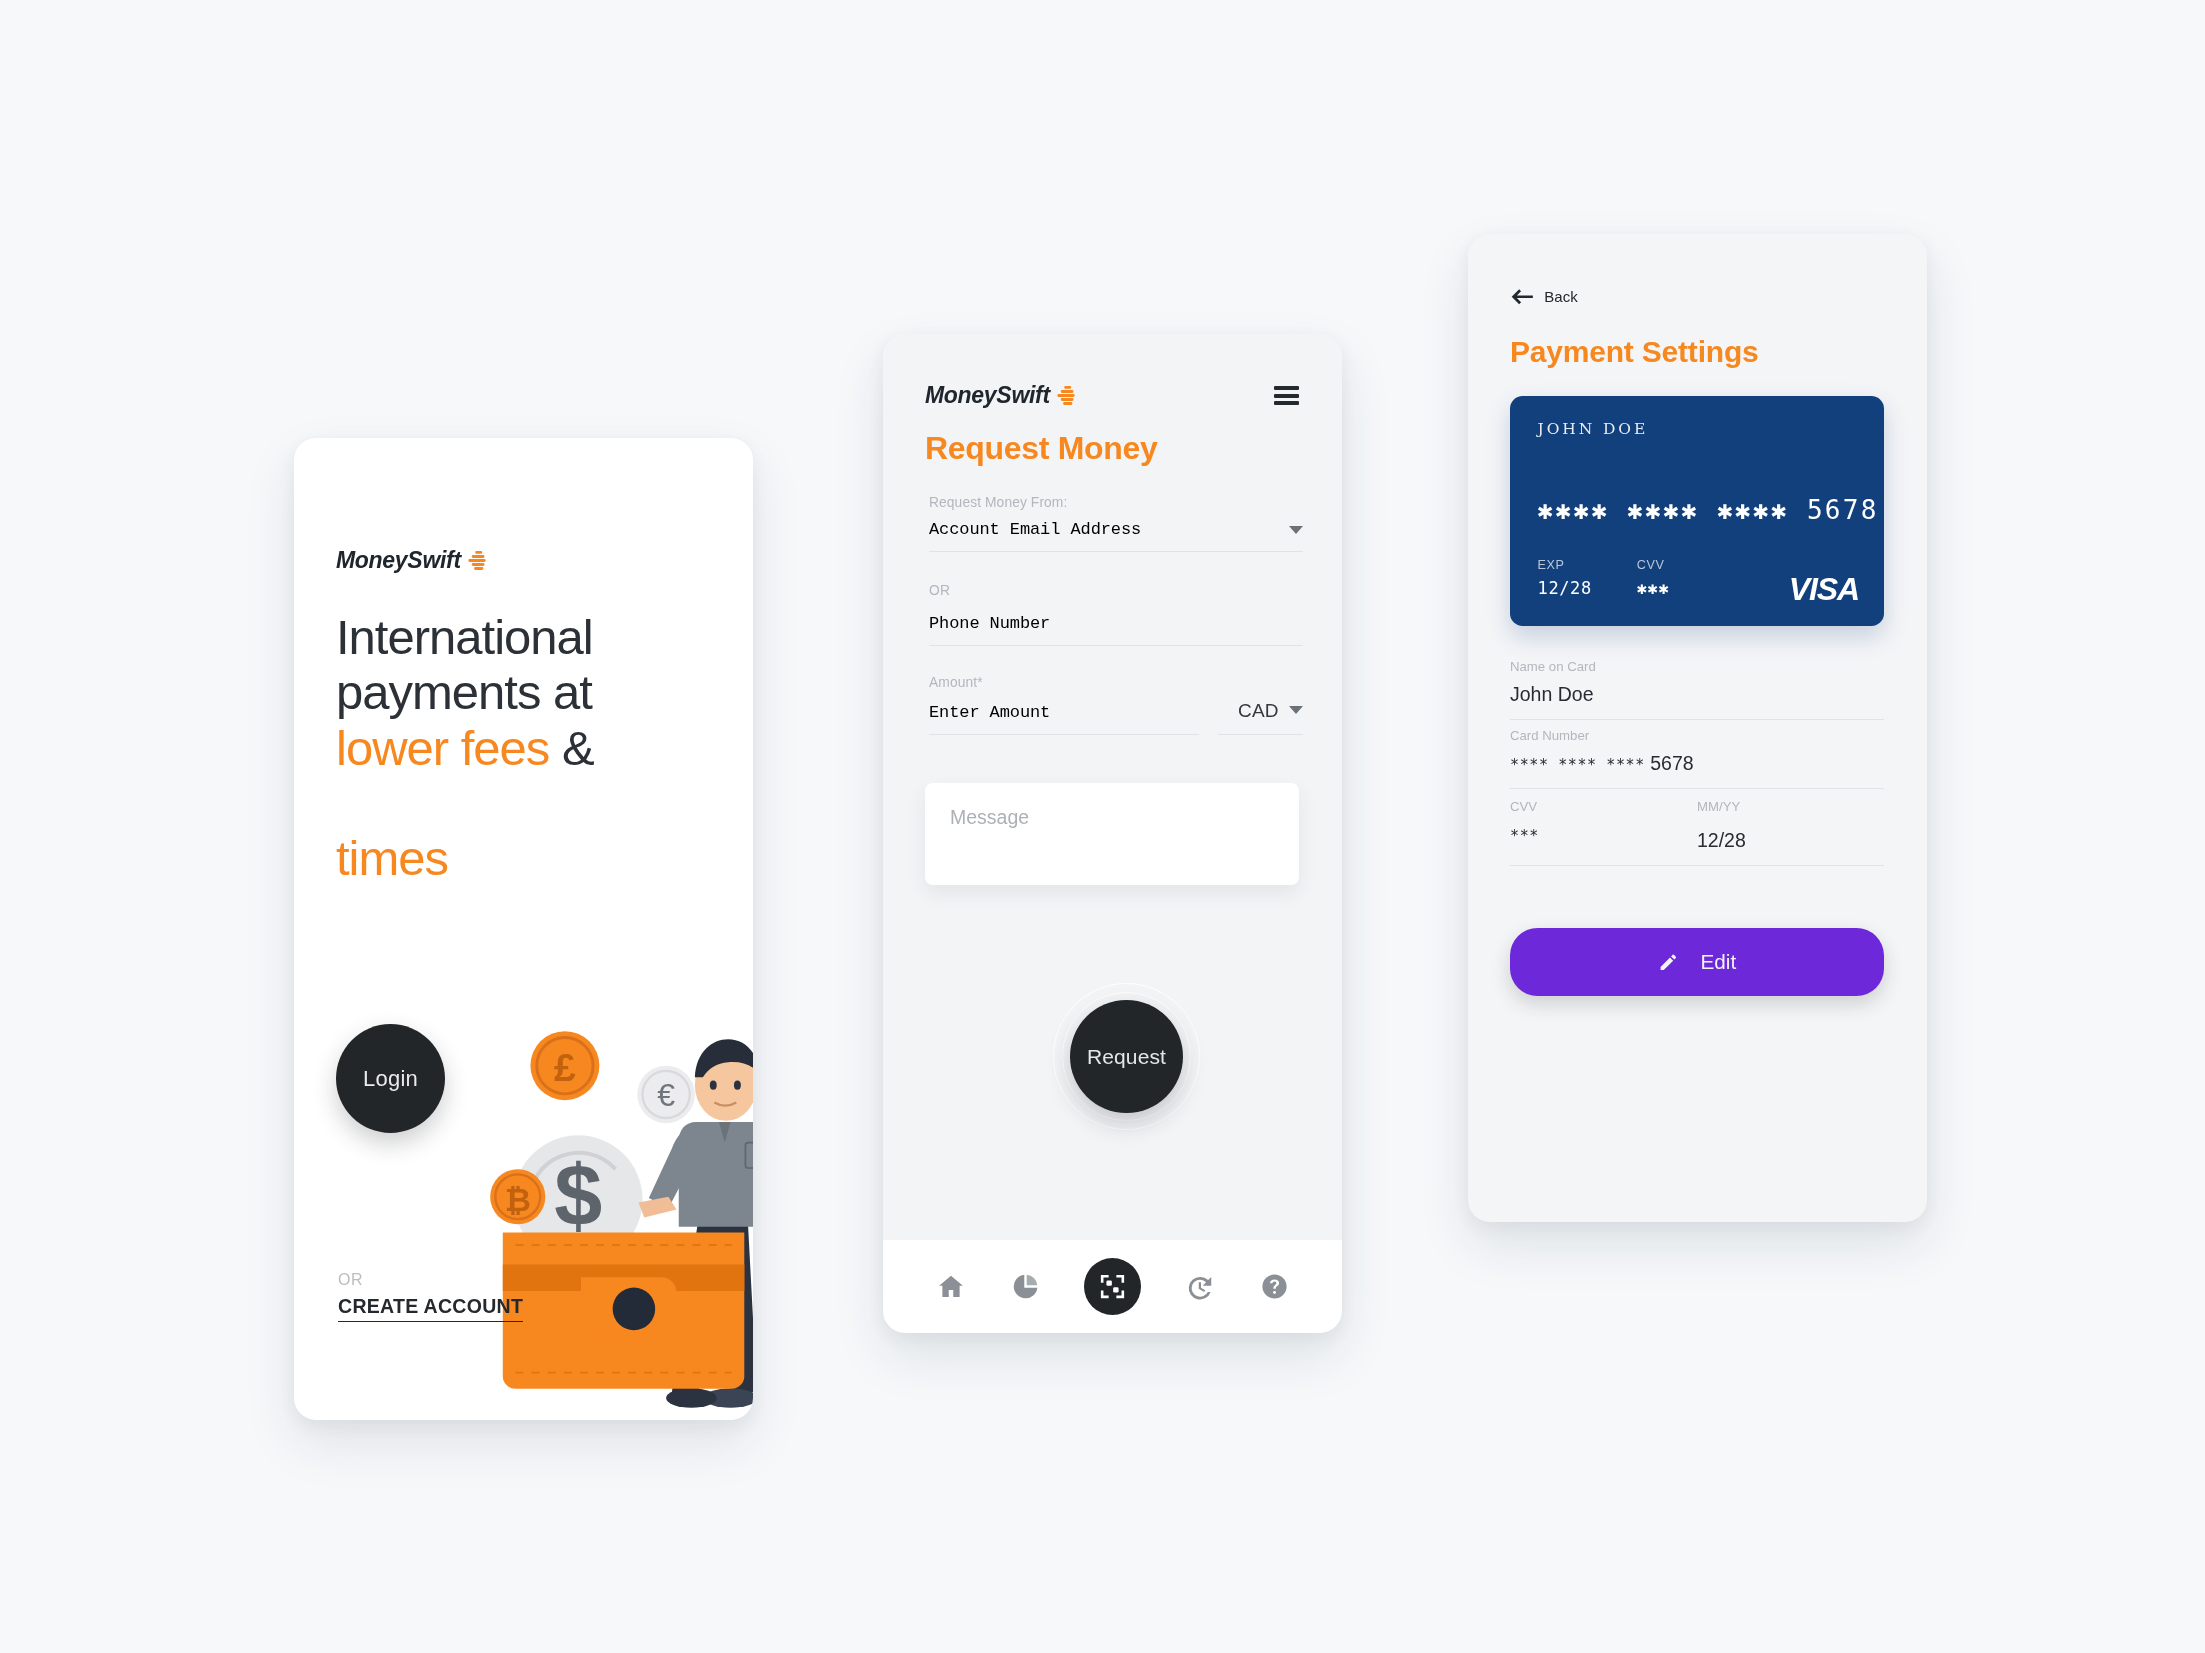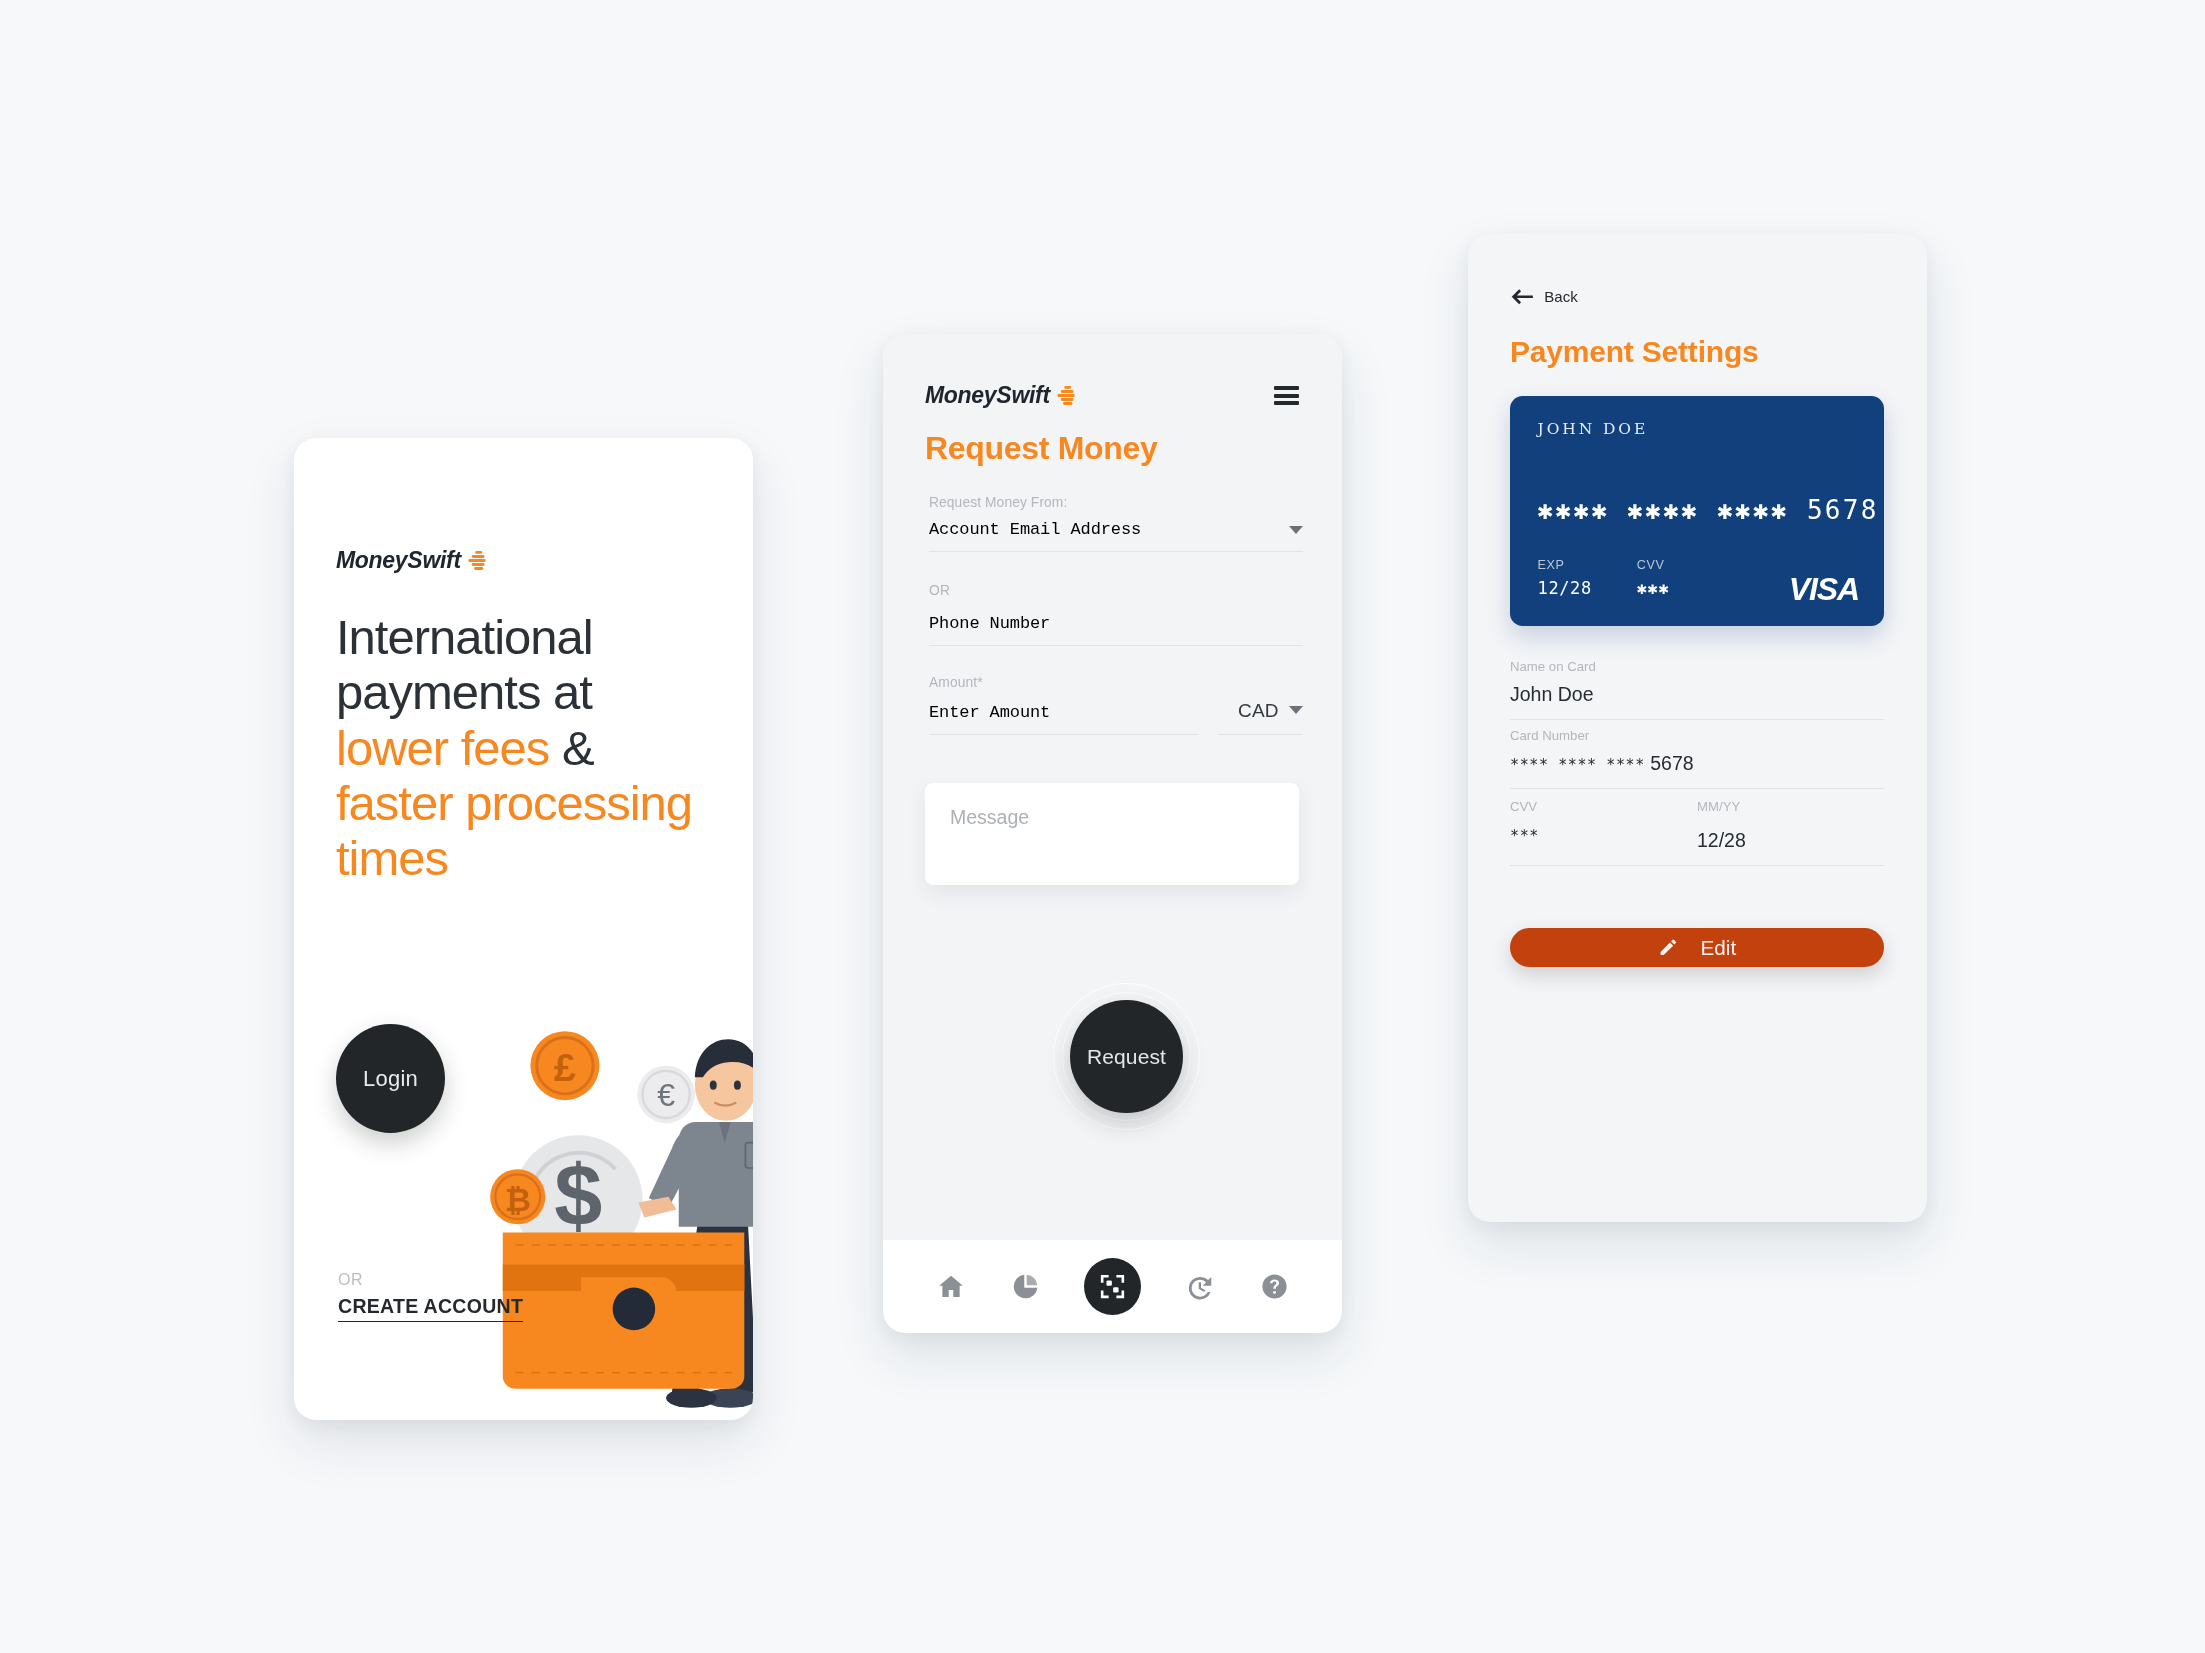--- a/index.html
+++ b/index.html
@@ -158,22 +158,22 @@
     font-size:32px; font-weight:bold; font-style:italic;
     color:#ffffff; letter-spacing:-1.1px;
   }
   .p3-field { position:absolute; left:42px; width:374px; border-bottom:1.1px solid #dfe2e6; padding-bottom:12.6px; }
   .p3-lab { font-size:13.2px; color:#b2b7bd; margin-bottom:9.2px; }
   .p3-val { font-size:19.5px; color:#272c32; }
   .p3-val .stars { font-family:"DejaVu Sans Mono", monospace; font-size:15px; letter-spacing:0.6px; }
   .p3-half { display:flex; }
   .p3-half > div { width:50%; }
   .edit-btn {
-    position:absolute; left:42px; top:694px; width:374px; height:39px;
-    background:#c2410c; color:#f1f3f5; border-radius:27.6px;
+    position:absolute; left:42px; top:694px; width:374px; height:68px;
+    background:#6d28d9; color:#f1f3f5; border-radius:27.6px;
     display:flex; align-items:center; justify-content:center; gap:22px;
     font-size:20.7px; cursor:pointer;
     box-shadow:0 8px 19.5px rgba(34,38,41,.18);
   }
 </style>
 </head>
 <body>
 
 <div class="stage">
 
@@ -191,21 +191,21 @@
             <rect x="14" y="28" width="16" height="5" rx="2"></rect>
           </g>
         </svg>
       </div>
 
       <div class="p1-head">
         <span>International</span><br>
         <span>payments at</span><br>
         <span class="accent">lower fees</span>
         <span>&amp;</span><br>
-        <span class="accent">faster processing</span><br>
+        <br>
         <span class="accent">times</span>
       </div>
     </div>
 
     <svg class="illus" viewBox="0 0 560 680">
 
       <ellipse cx="195" cy="295" rx="112" ry="112" fill="#e6e7e9"></ellipse>
       <path d="M110 300a86 86 0 0 1 150-58" stroke="#cfd1d4" stroke-width="7" fill="none"></path>
       <text x="195" y="340" font-size="150" font-weight="bold" fill="#5d646c" text-anchor="middle" font-family="Liberation Sans, sans-serif">$</text>
 

